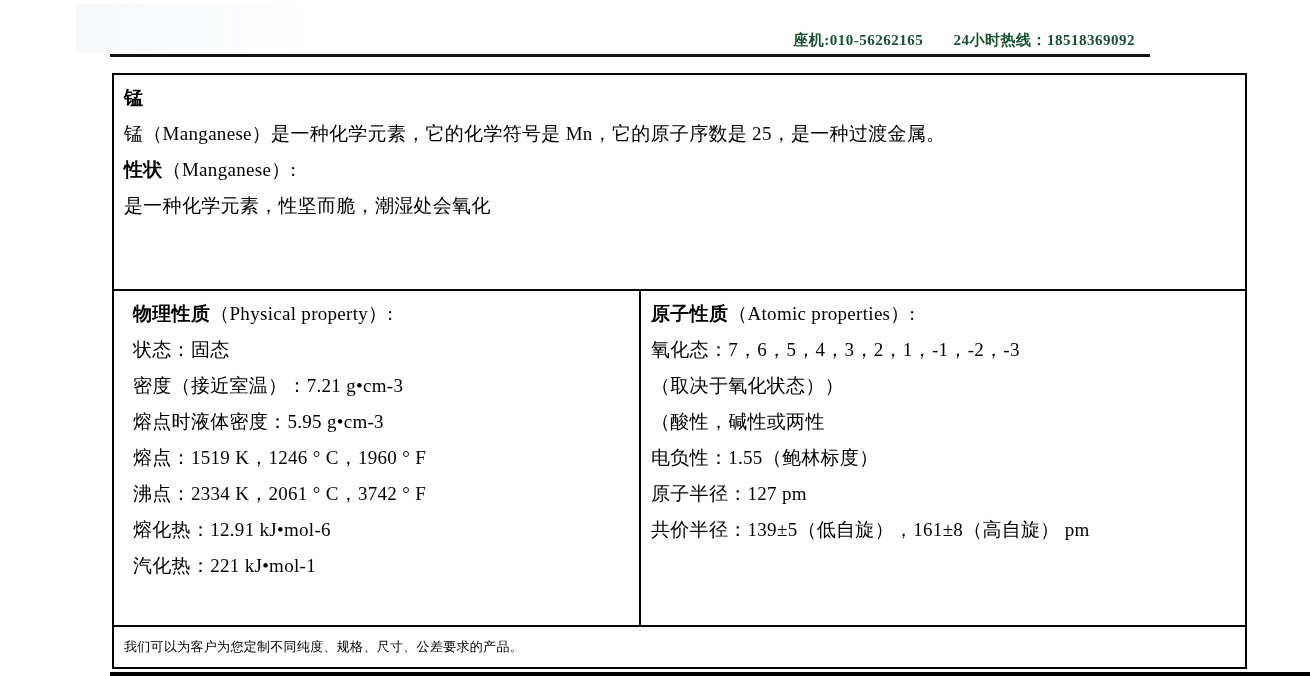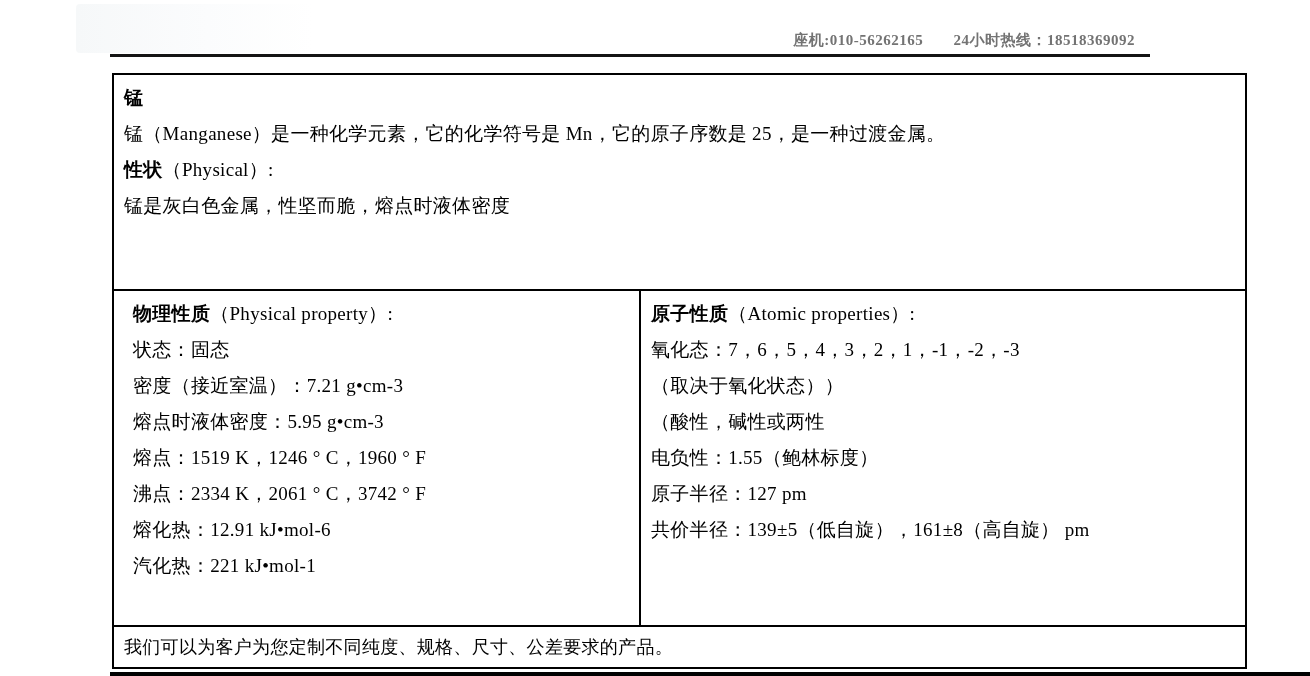--- a/index.html
+++ b/index.html
@@ -20,21 +20,21 @@
     background: linear-gradient(90deg, #f6f8f9 0%, #fbfcfd 55%, #ffffff 100%);
     border-radius: 4px;
   }
   
   .contact {
     position: absolute;
     top: 31px;
     right: 175px;
     font-size: 15px;
     font-weight: bold;
-    color: #737373;
+    color: #14532d;
     letter-spacing: 0.5px;
     white-space: nowrap;
   }
   .contact .hotline { margin-left: 26px; }
   .top-rule {
     position: absolute;
     left: 110px; top: 54px;
     width: 1040px; height: 3px;
     background: #141414;
   }
@@ -78,21 +78,21 @@
     padding-left: 10px;
   }
   .line {
     font-size: 19px;
     line-height: 36px;
     white-space: nowrap;
     letter-spacing: 0.3px;
   }
   .line b { font-weight: bold; }
   .title-line b { font-size: 19px; }
-  .note-text { font-size: 18px; letter-spacing: 0.3px; }
+  .note-text { font-size: 13px; letter-spacing: 0.3px; }
   
   .footer-bar {
     position: absolute;
     left: 110px; top: 672px;
     width: 1200px; height: 4px;
     background: #000000;
   }
 </style>
 </head>
 <body>
@@ -109,23 +109,23 @@
   <div class="top-rule"></div>
 
   <div class="main-table">
 
     <div class="row-overview">
       <div class="line title-line">
         <b>锰</b>
       </div>
       <div class="line">锰（Manganese）是一种化学元素，它的化学符号是 Mn，它的原子序数是 25，是一种过渡金属。</div>
       <div class="line">
-        <b>性状</b><span>（Physical）:</span>
+        <b>性状</b><span>（Manganese）:</span>
       </div>
-      <div class="line">锰是灰白色金属，性坚而脆，熔点时液体密度</div>
+      <div class="line">是一种化学元素，性坚而脆，潮湿处会氧化</div>
     </div>
 
     <div class="row-mid">
 
       <div class="cell-physical">
         <div class="line">
           <b>物理性质</b><span>（Physical property）:</span>
         </div>
         <div class="line">状态：固态</div>
         <div class="line">密度（接近室温）：7.21 g•cm-3</div>

